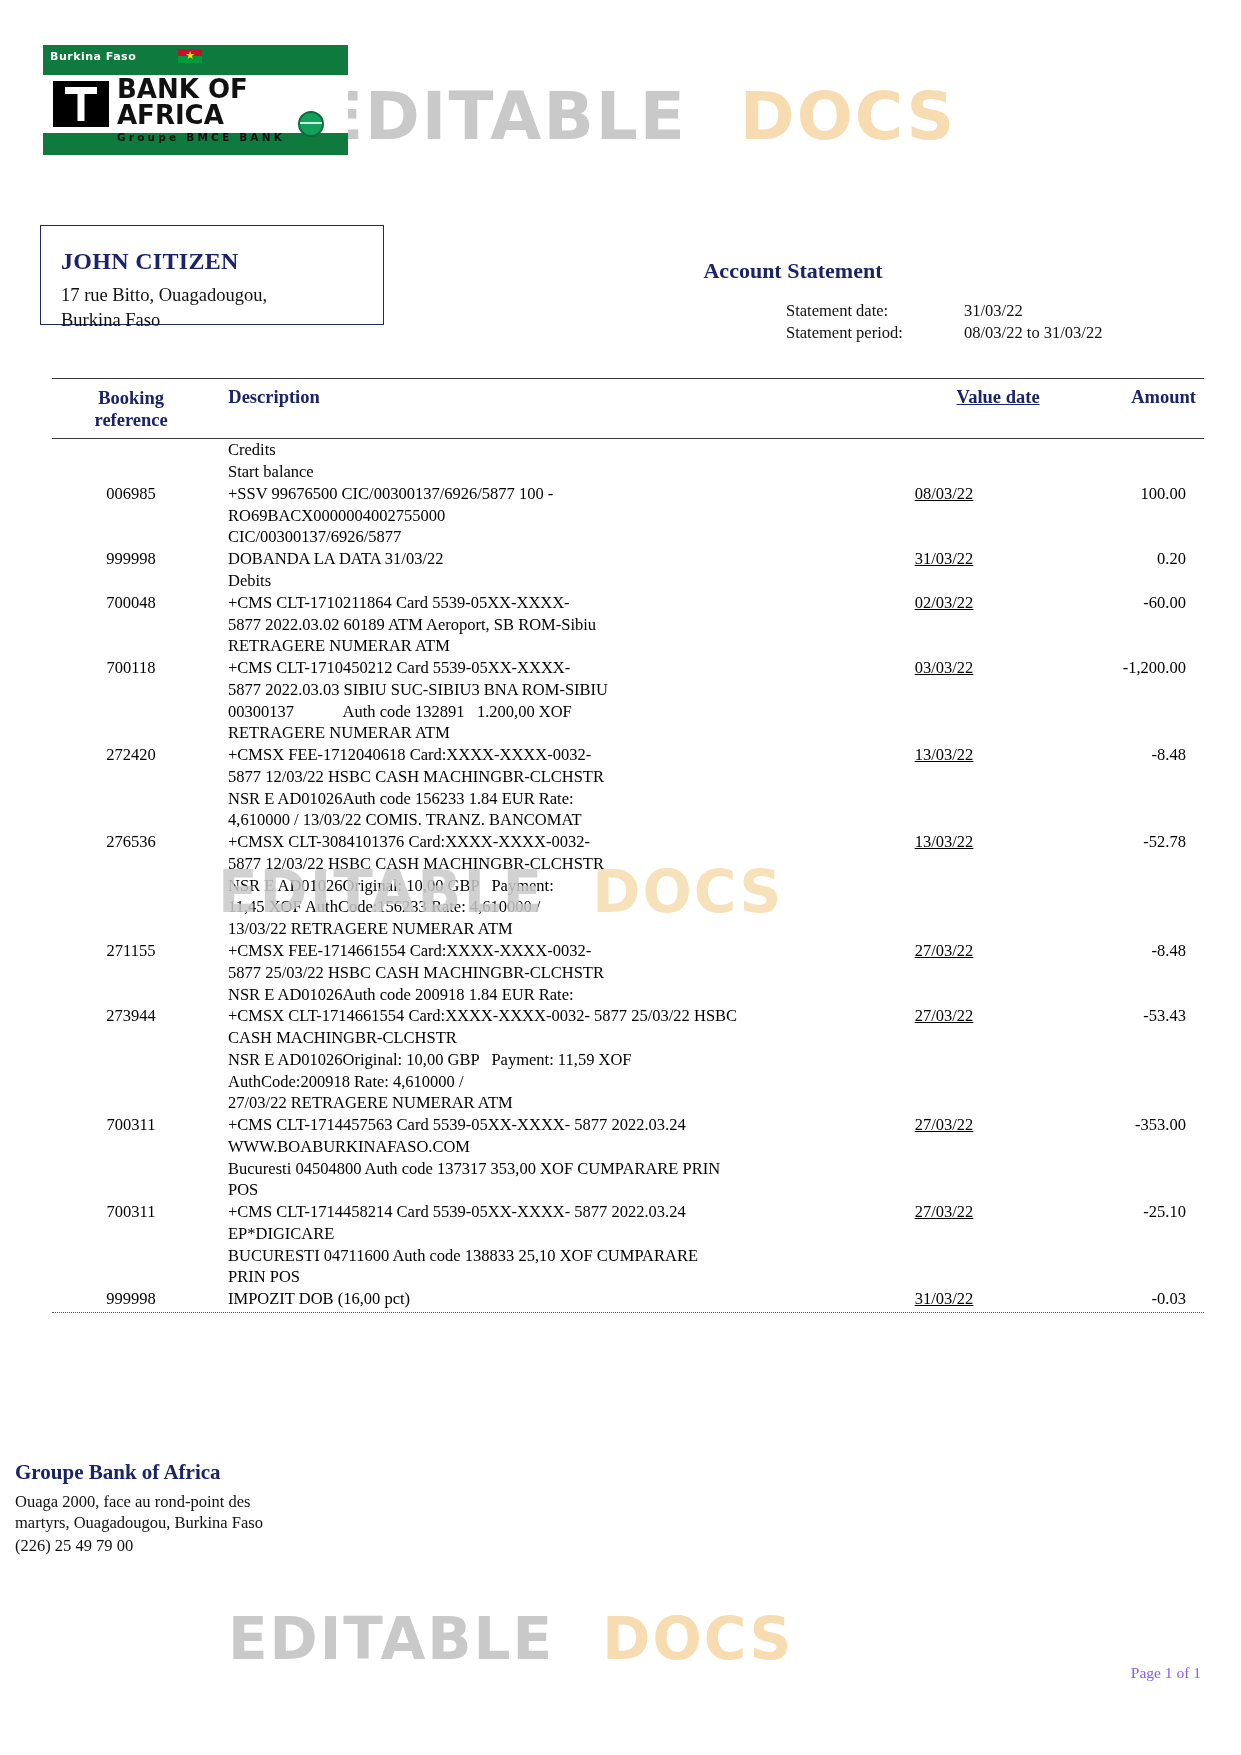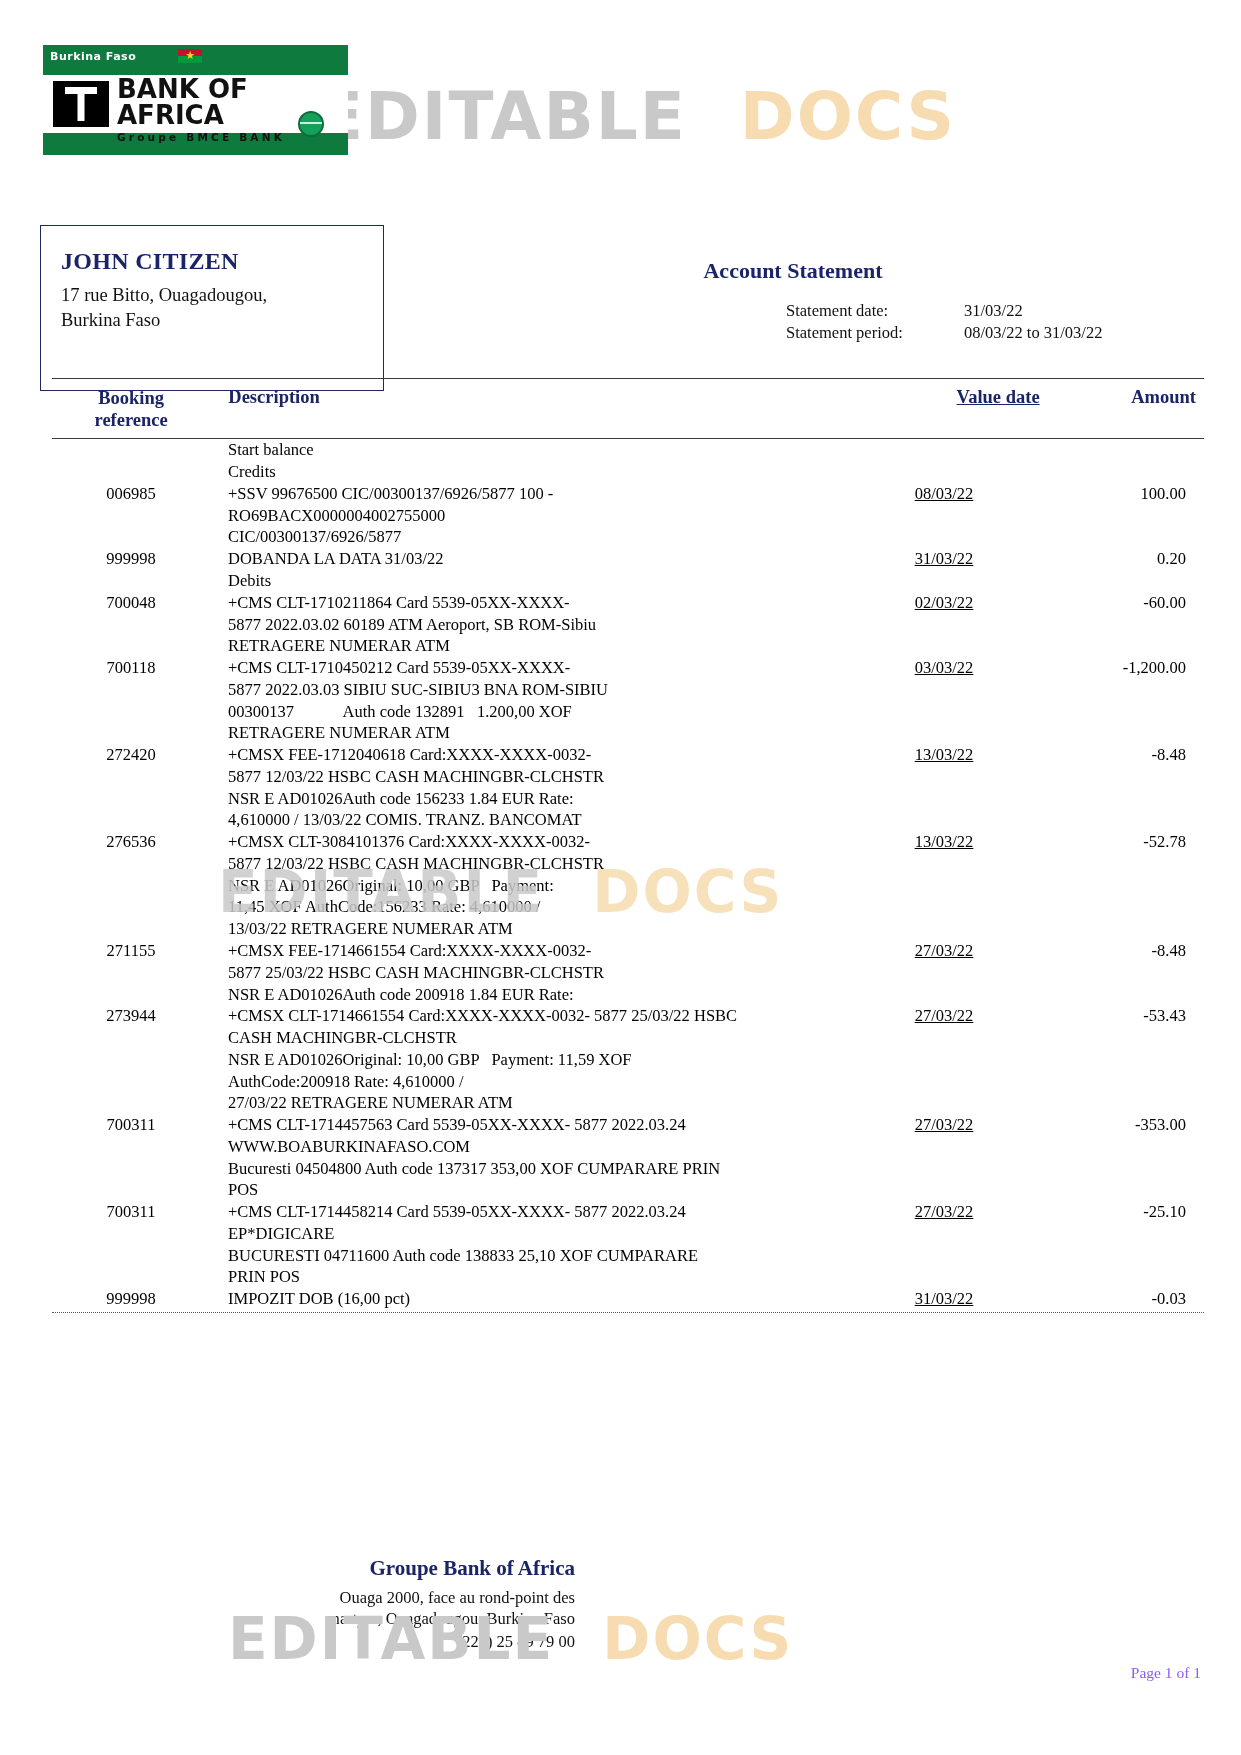--- a/index.html
+++ b/index.html
@@ -138,21 +138,21 @@
     left: 0; top: 9px;
     width: 100%; height: 2px;
     background: #ffffff;
     opacity: .8;
   }
 
   
   .cust-box {
     position: absolute;
     left: 40px; top: 225px;
-    width: 344px; height: 166px;
+    width: 344px; height: 100px;
     border: 1.5px solid #1f2a63;
     box-sizing: border-box;
     padding: 22px 0 0 20px;
   }
   .cust-name {
     font-size: 24px;
     font-weight: bold;
     color: #1a2466;
     letter-spacing: 0.3px;
   }
@@ -230,23 +230,23 @@
     padding-top: 0;
   }
   .row .c-desc { padding-left: 18px; }
   .row .c-date { text-align: center; }
   .row .c-amt { text-align: right; padding-right: 18px; }
   .desc-line { white-space: pre; }
 
   
   .footer {
     position: absolute;
-    left: 295px; top: 1556px;
+    left: 295px; top: 1460px;
     transform: translateX(-50%);
-    text-align: right;
+    text-align: left;
     width: 560px;
   }
   .f-title {
     font-size: 21px;
     font-weight: bold;
     color: #1a2466;
   }
   .f-addr {
     font-size: 16.5px;
     line-height: 1.3;
@@ -316,22 +316,22 @@
       <div>reference</div>
     </div>
     <div class="c-desc">Description</div>
     <div class="c-date">Value date</div>
     <div class="c-amt">Amount</div>
   </div>
   <div class="rows" id="table-rows">
       <div class="row">
         <div class="c-ref"></div>
         <div class="c-desc">
+          <div class="desc-line">Credits</div>
           <div class="desc-line">Start balance</div>
-          <div class="desc-line">Credits</div>
         </div>
         <div class="c-date"></div>
         <div class="c-amt"></div>
       </div>
       <div class="row">
         <div class="c-ref">006985</div>
         <div class="c-desc">
           <div class="desc-line">+SSV 99676500 CIC/00300137/6926/5877 100 -</div>
           <div class="desc-line">RO69BACX0000004002755000</div>
           <div class="desc-line">CIC/00300137/6926/5877</div>

